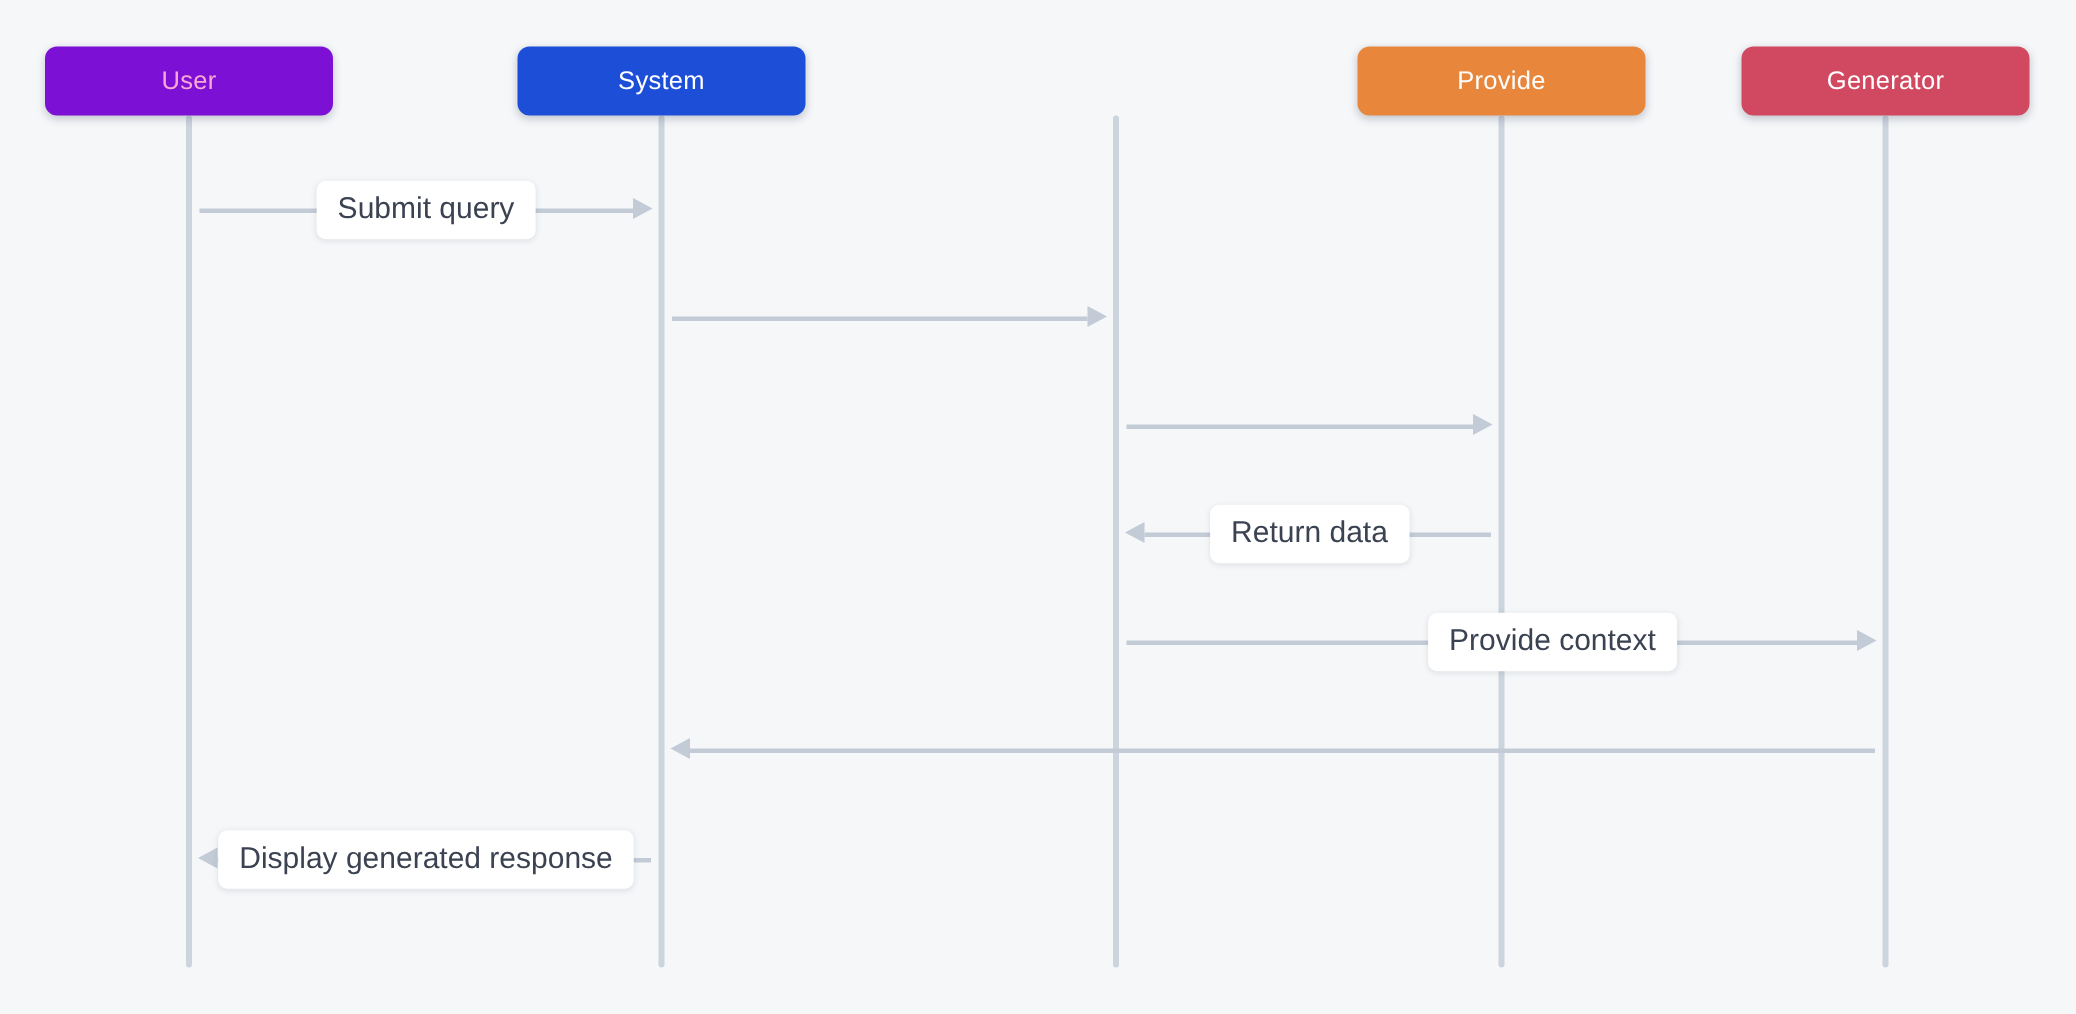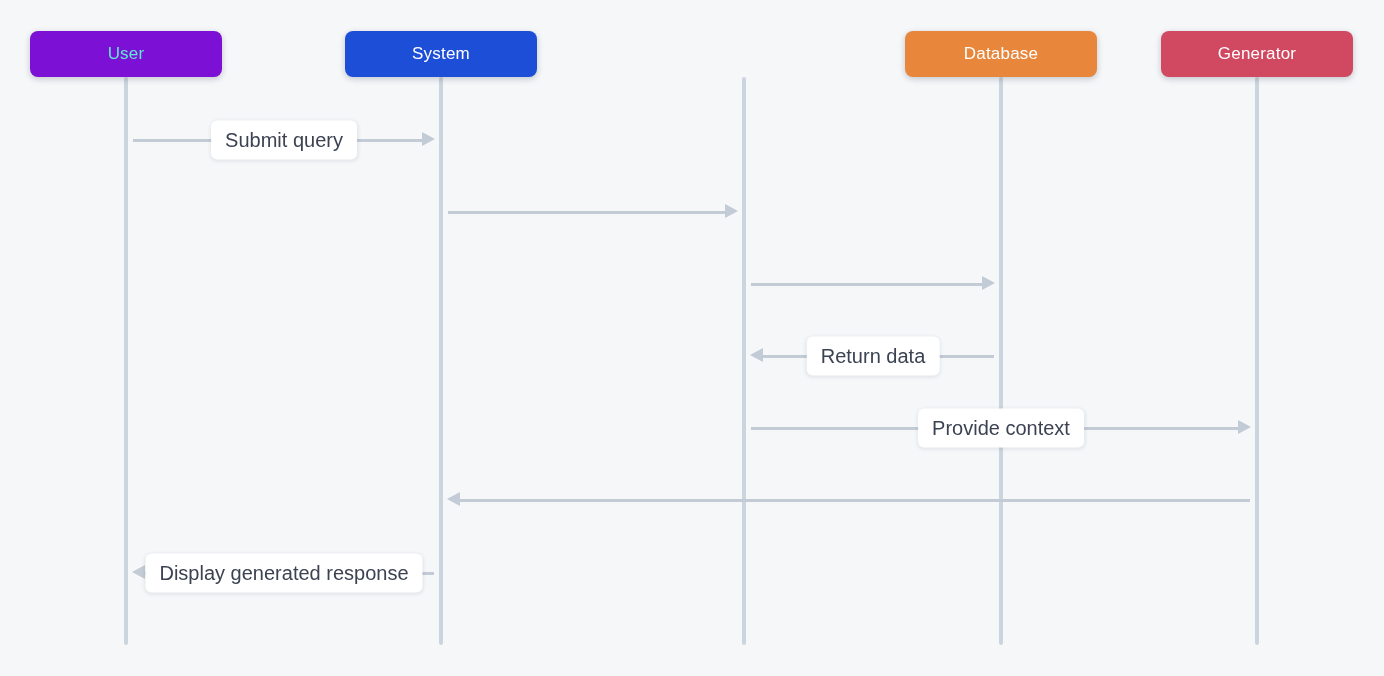--- a/index.html
+++ b/index.html
@@ -57,47 +57,47 @@
     white-space: nowrap;
     box-shadow: 0 1px 4px rgba(20, 30, 60, 0.10);
     z-index: 4;
   }
 </style>
 </head>
 <body>
 
 <div id="stage" style="background: rgb(245, 247, 249);">
     <div class="actor-box" style="left: 30px; top: 31px; width: 192px; background: rgb(124, 16, 212);">
-      <div class="actor-label" style="color: #5eead4;">User</div>
+      <div class="actor-label" style="color: #f9a8d4;">User</div>
     </div>
     <div class="lifeline" style="left: 124px; top: 77px; height: 568px; background: rgb(204, 212, 221);"></div>
     <div class="actor-box" style="left: 345px; top: 31px; width: 192px; background: #1d4ed8;">
       <div class="actor-label" style="color: rgb(255, 255, 255);">System</div>
     </div>
     <div class="lifeline" style="left: 439px; top: 77px; height: 568px; background: rgb(204, 212, 221);"></div>
     <div class="lifeline" style="left: 742px; top: 77px; height: 568px; background: rgb(204, 212, 221);"></div>
     <div class="actor-box" style="left: 905px; top: 31px; width: 192px; background: rgb(232, 135, 60);">
-      <div class="actor-label" style="color: rgb(255, 255, 255);">Database</div>
+      <div class="actor-label" style="color: rgb(255, 255, 255);">Provide</div>
     </div>
     <div class="lifeline" style="left: 999px; top: 77px; height: 568px; background: rgb(204, 212, 221);"></div>
     <div class="actor-box" style="left: 1161px; top: 31px; width: 192px; background: rgb(209, 73, 97);">
       <div class="actor-label" style="color: rgb(255, 255, 255);">Generator</div>
     </div>
     <div class="lifeline" style="left: 1255px; top: 77px; height: 568px; background: rgb(204, 212, 221);"></div>
     <div class="msg-line" style="top: 138.5px; left: 133px; width: 289px; background: rgb(194, 203, 214);"></div>
     <div class="arrowhead" style="top: 132px; left: 422px; border-left: 13px solid rgb(194, 203, 214);"></div>
     <div class="msg-label" style="left: 284px; top: 140px; color: rgb(59, 66, 82);">Submit query</div>
     <div class="msg-line" style="top: 210.5px; left: 448px; width: 277px; background: rgb(194, 203, 214);"></div>
     <div class="arrowhead" style="top: 204px; left: 725px; border-left: 13px solid rgb(194, 203, 214);"></div>
     <div class="msg-line" style="top: 282.5px; left: 751px; width: 231px; background: rgb(194, 203, 214);"></div>
     <div class="arrowhead" style="top: 276px; left: 982px; border-left: 13px solid rgb(194, 203, 214);"></div>
     <div class="msg-line" style="top: 354.5px; left: 763px; width: 231px; background: rgb(194, 203, 214);"></div>
     <div class="arrowhead" style="top: 348px; left: 750px; border-right: 13px solid rgb(194, 203, 214);"></div>
     <div class="msg-label" style="left: 873px; top: 356px; color: rgb(59, 66, 82);">Return data</div>
     <div class="msg-line" style="top: 426.5px; left: 751px; width: 487px; background: rgb(194, 203, 214);"></div>
     <div class="arrowhead" style="top: 420px; left: 1238px; border-left: 13px solid rgb(194, 203, 214);"></div>
-    <div class="msg-label" style="left: 1001px; top: 428px; color: rgb(59, 66, 82);">Provide context</div>
+    <div class="msg-label" style="left: 1035px; top: 428px; color: rgb(59, 66, 82);">Provide context</div>
     <div class="msg-line" style="top: 498.5px; left: 460px; width: 790px; background: rgb(194, 203, 214);"></div>
     <div class="arrowhead" style="top: 492px; left: 447px; border-right: 13px solid rgb(194, 203, 214);"></div>
     <div class="msg-line" style="top: 571.5px; left: 145px; width: 289px; background: rgb(194, 203, 214);"></div>
     <div class="arrowhead" style="top: 565px; left: 132px; border-right: 13px solid rgb(194, 203, 214);"></div>
     <div class="msg-label" style="left: 284px; top: 573px; color: rgb(59, 66, 82);">Display generated response</div>
   </div>
 
 </body></html>

